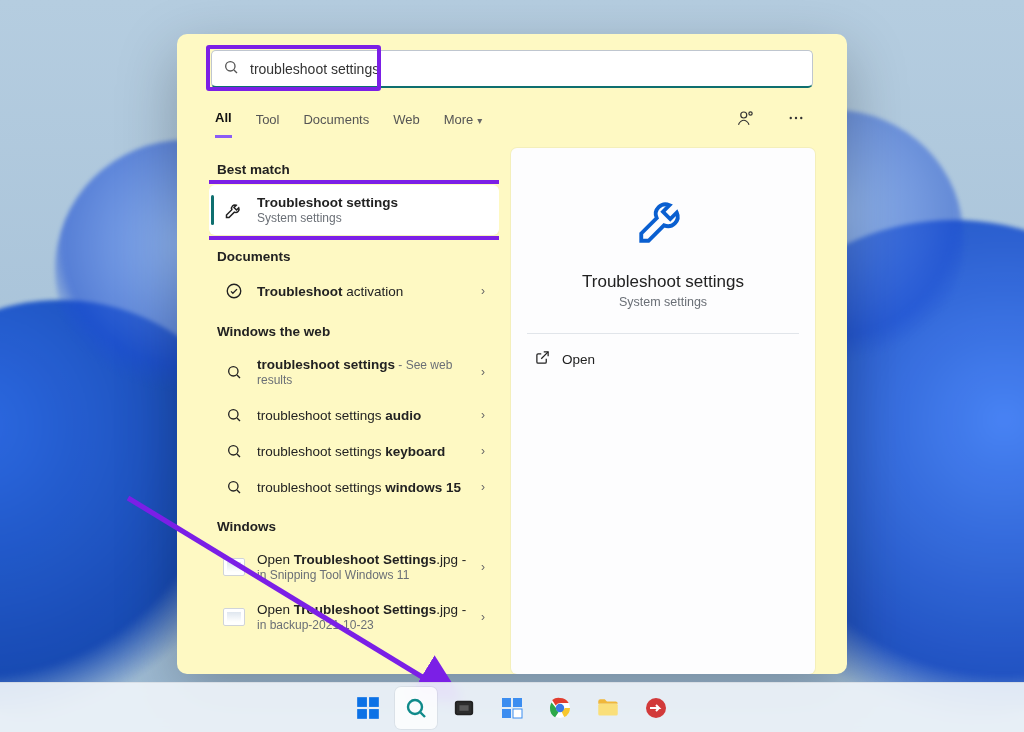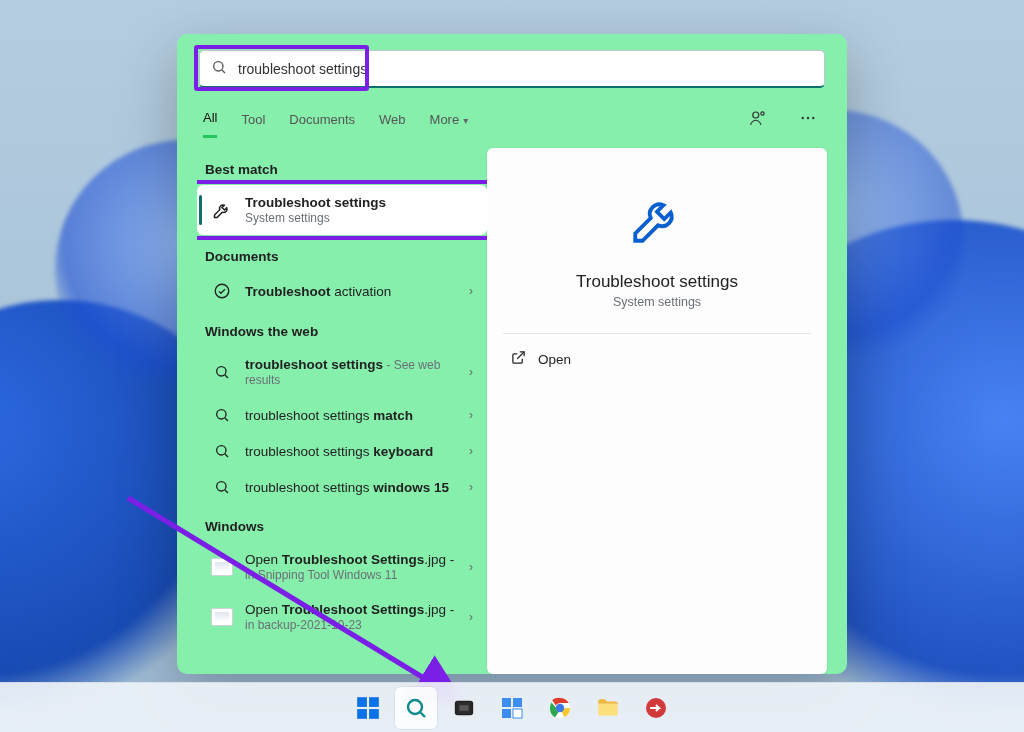--- a/index.html
+++ b/index.html
@@ -10,41 +10,41 @@
 
 .bloom { position: absolute; filter: blur(2px); }
 .b1 { width: 420px; height: 420px; border-radius: 50%; background: radial-gradient(circle at 30% 30%, #1f5fe2, #0a3fb0 60%, transparent 72%); left: -150px; top: 300px; opacity: .9; }
 .b2 { width: 500px; height: 500px; border-radius: 50%; background: radial-gradient(circle at 60% 40%, #3e7cf7, #1448c1 60%, transparent 72%); right: -180px; top: 220px; opacity: .9; }
 .b3 { width: 260px; height: 260px; border-radius: 50%; background: radial-gradient(circle at 50% 40%, #7aa8ff, #1e50d3 60%, transparent 72%); left: 55px; top: 140px; opacity: .6; }
 .b4 { width: 260px; height: 260px; border-radius: 50%; background: radial-gradient(circle at 50% 40%, #7aa8ff, #1e50d3 60%, transparent 72%); right: 60px; top: 110px; opacity: .5; }
 
 
 .panel {
   position: absolute; top: 34px; left: 50%; transform: translateX(-50%);
-  width: 670px; height: 640px; background: #86efac;
+  width: 670px; height: 640px; background: #fef9c3;
   border-radius: 10px; box-shadow: 0 20px 60px rgba(0,0,0,.25);
-  display: flex; flex-direction: column; padding: 16px 4px 0;
+  display: flex; flex-direction: column; padding: 16px 16px 0;
 }
 .search-wrap { margin: 0 18px 8px; position: relative; }
 .search-box {
   width: 100%; height: 38px; border: 1px solid #bfc6cf; border-radius: 5px;
   padding: 0 12px 0 38px; font-size: 14px; color: #333; background: #fff;
   border-bottom: 2px solid #0f6f6f;
 }
 .search-icon { position: absolute; left: 12px; top: 50%; transform: translateY(-50%); color: #555; }
 .hl-search { position: absolute; border: 4px solid #7b1fe6; border-radius: 3px; pointer-events: none; left: -5px; top: -5px; width: 175px; height: 46px; }
 
 .tabs { display: flex; align-items: center; gap: 24px; padding: 6px 22px 0; position: relative; }
 .tabs .tab { font-size: 13px; color: #555; padding: 8px 0 10px; cursor: pointer; }
-.tabs .tab.active { color: #111; border-bottom: 3px solid #22c55e; font-weight: 400; }
+.tabs .tab.active { color: #111; border-bottom: 3px solid #8b5cf6; font-weight: 700; }
 .tabs .spacer { flex: 1; }
 .tabs .iconbtn { color: #333; cursor: pointer; padding: 4px; }
 .chev { font-size: 10px; margin-left: 4px; color: #666; }
 
-.body { display: flex; flex: 1; overflow: hidden; padding: 10px 16px 0; }
+.body { display: flex; flex: 1; overflow: hidden; padding: 10px 16px 0; gap: 12px; }
 .left { width: 290px; display: flex; flex-direction: column; overflow-y: auto; }
 .right { flex: 1; background: #fdfdfe; border-radius: 6px; box-shadow: 0 0 0 1px rgba(0,0,0,.04); display: flex; flex-direction: column; align-items: center; padding: 26px 16px; }
 
 .section-label { font-size: 13.5px; font-weight: 600; color: #222; padding: 14px 8px 8px; }
 .best-card { position: relative; background: #fff; border-radius: 6px; box-shadow: 0 1px 3px rgba(0,0,0,.06); }
 .item { display: flex; align-items: center; gap: 12px; padding: 10px 14px; cursor: pointer; position: relative; border-radius: 5px; }
 .item .accent { position: absolute; left: 2px; top: 10px; bottom: 10px; width: 3px; background: #0f6f6f; border-radius: 2px; }
 .iconbox { width: 22px; display: flex; justify-content: center; color: #222; }
 .item-text { flex: 1; }
 .item-title { font-size: 13.5px; color: #222; }
@@ -166,21 +166,21 @@
         <span class="item-arrow">›</span>
       </div>
       <div class="item">
         <span class="iconbox">
             <svg width="16" height="16" viewBox="0 0 24 24" fill="none" stroke="currentColor" stroke-width="2">
               <circle cx="11" cy="11" r="7"></circle>
               <line x1="21" y1="21" x2="16.5" y2="16.5"></line>
             </svg>
           </span>
         <div class="item-text">
-            <div class="item-title"><span>troubleshoot settings </span><b>match</b></div>
+            <div class="item-title"><span>troubleshoot settings </span><b>audio</b></div>
           </div>
         <span class="item-arrow">›</span>
       </div>
       <div class="item">
         <span class="iconbox">
             <svg width="16" height="16" viewBox="0 0 24 24" fill="none" stroke="currentColor" stroke-width="2">
               <circle cx="11" cy="11" r="7"></circle>
               <line x1="21" y1="21" x2="16.5" y2="16.5"></line>
             </svg>
           </span>

